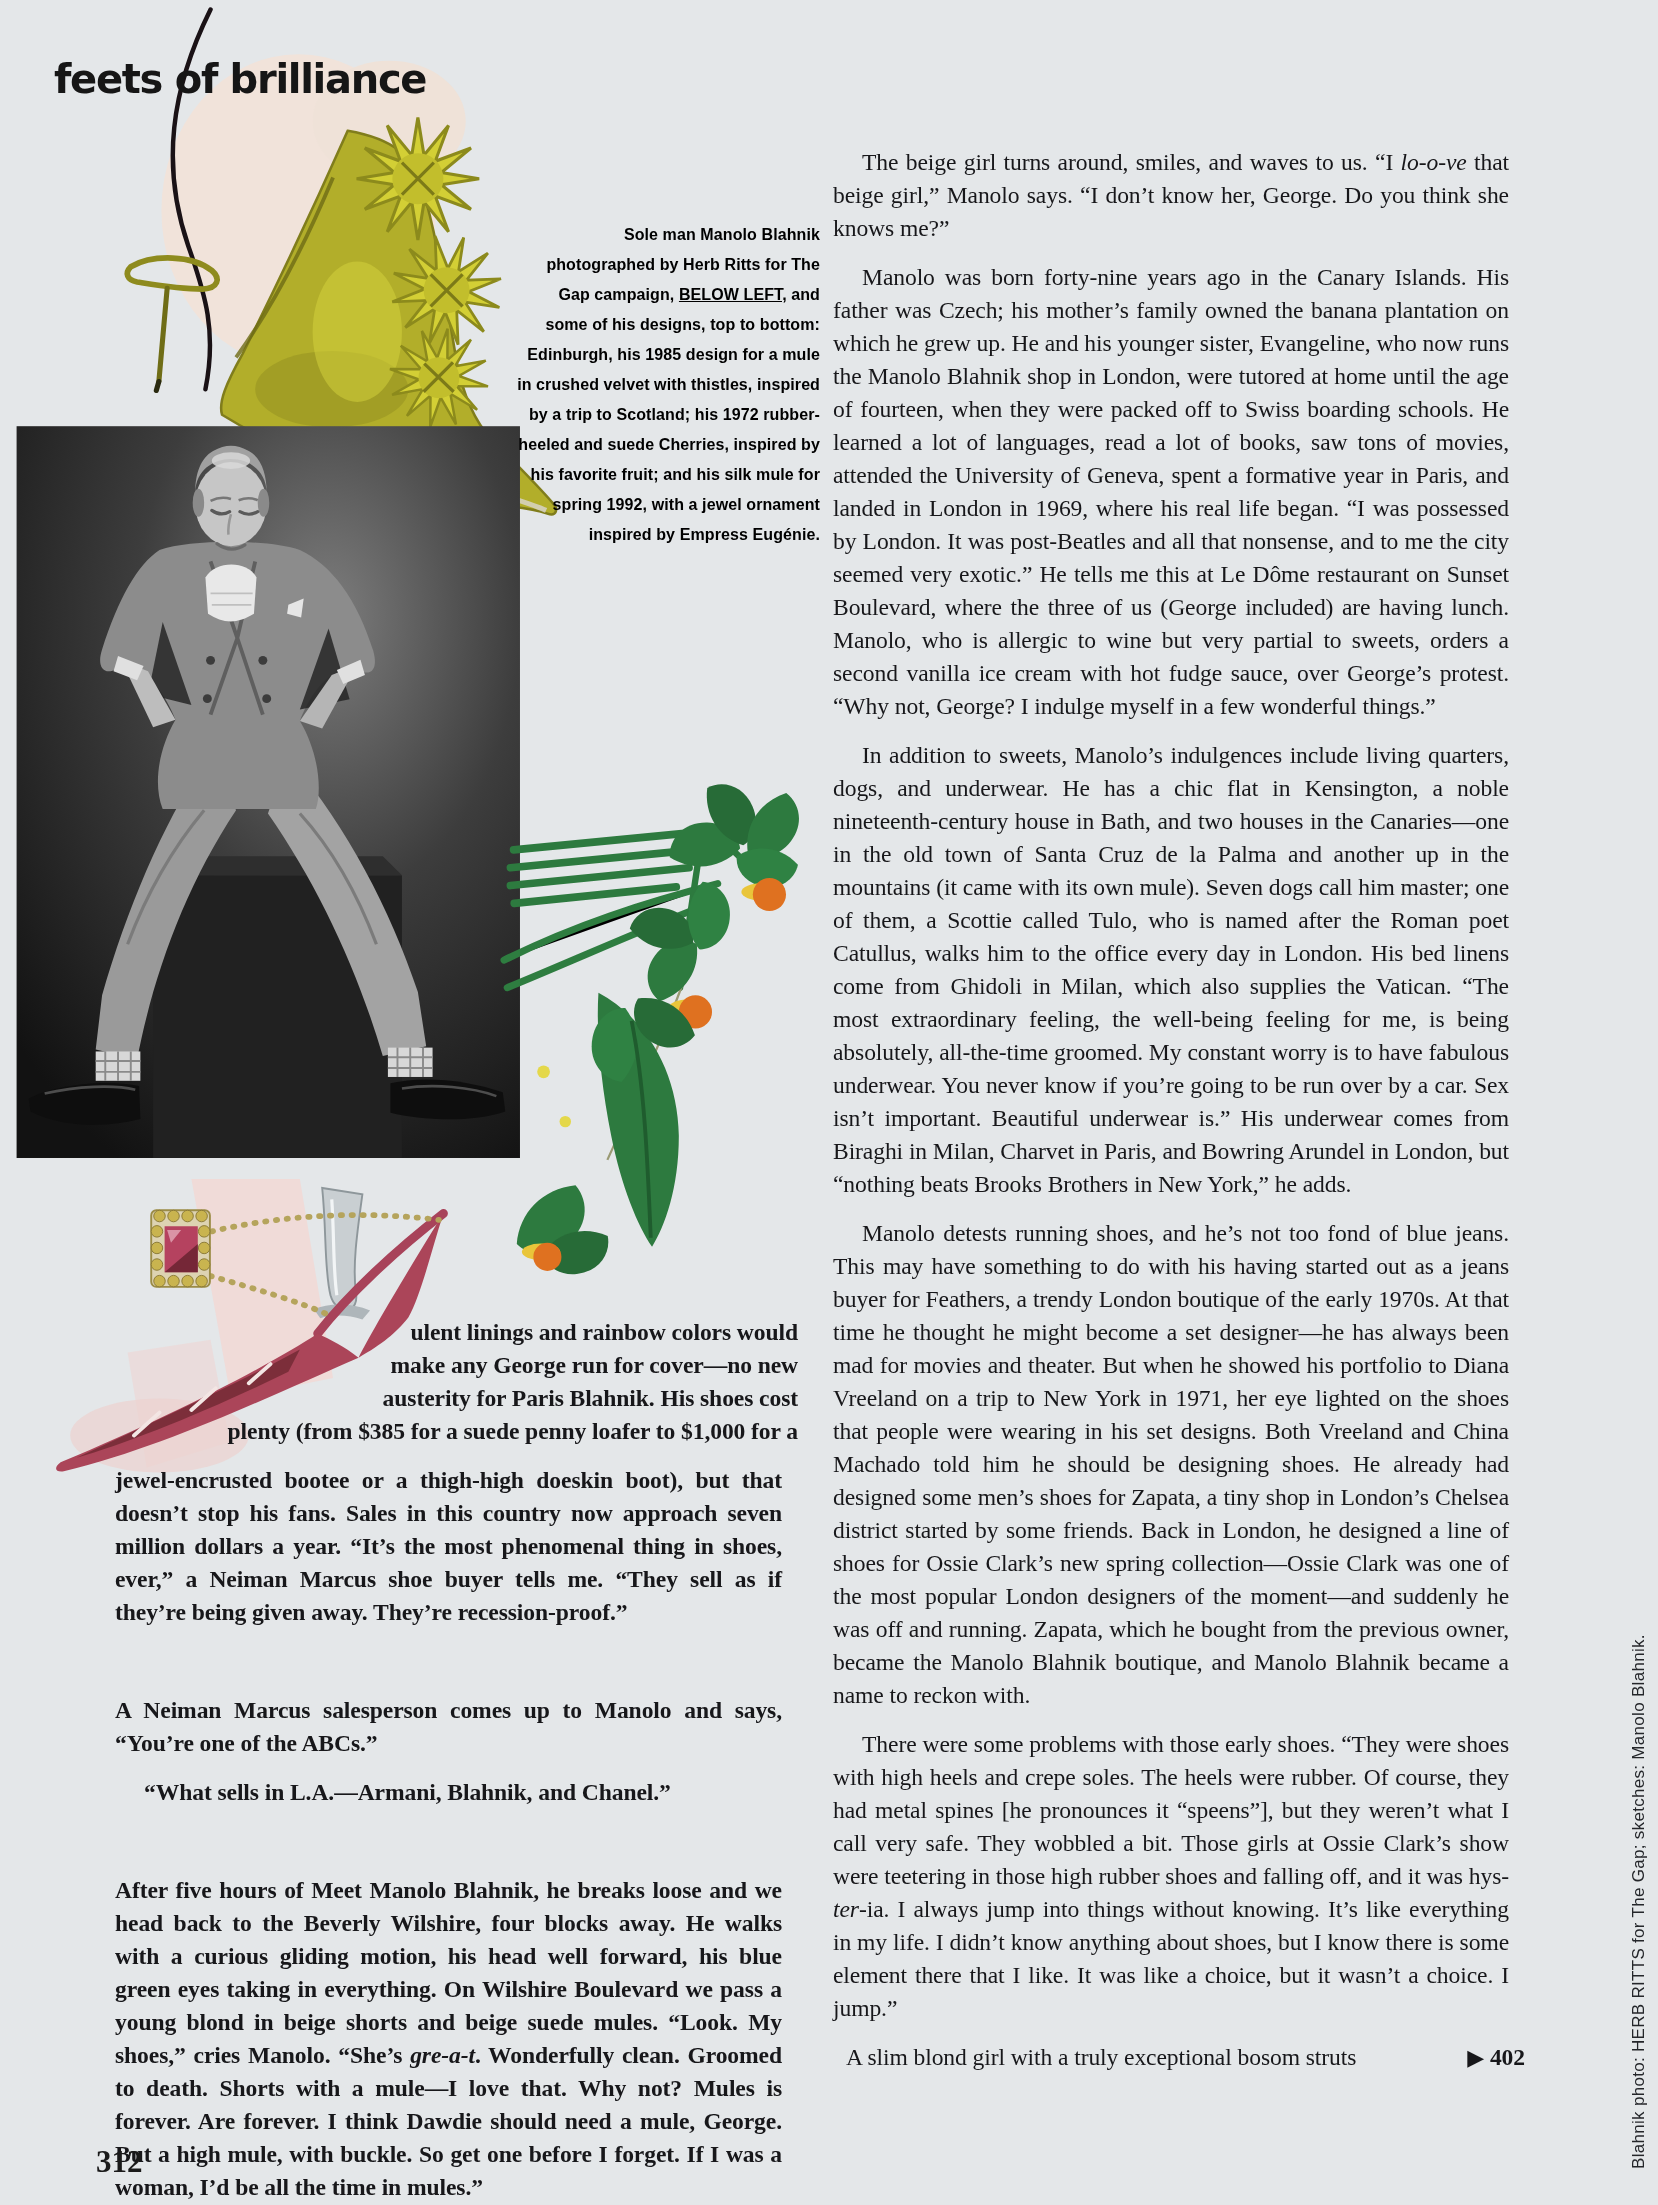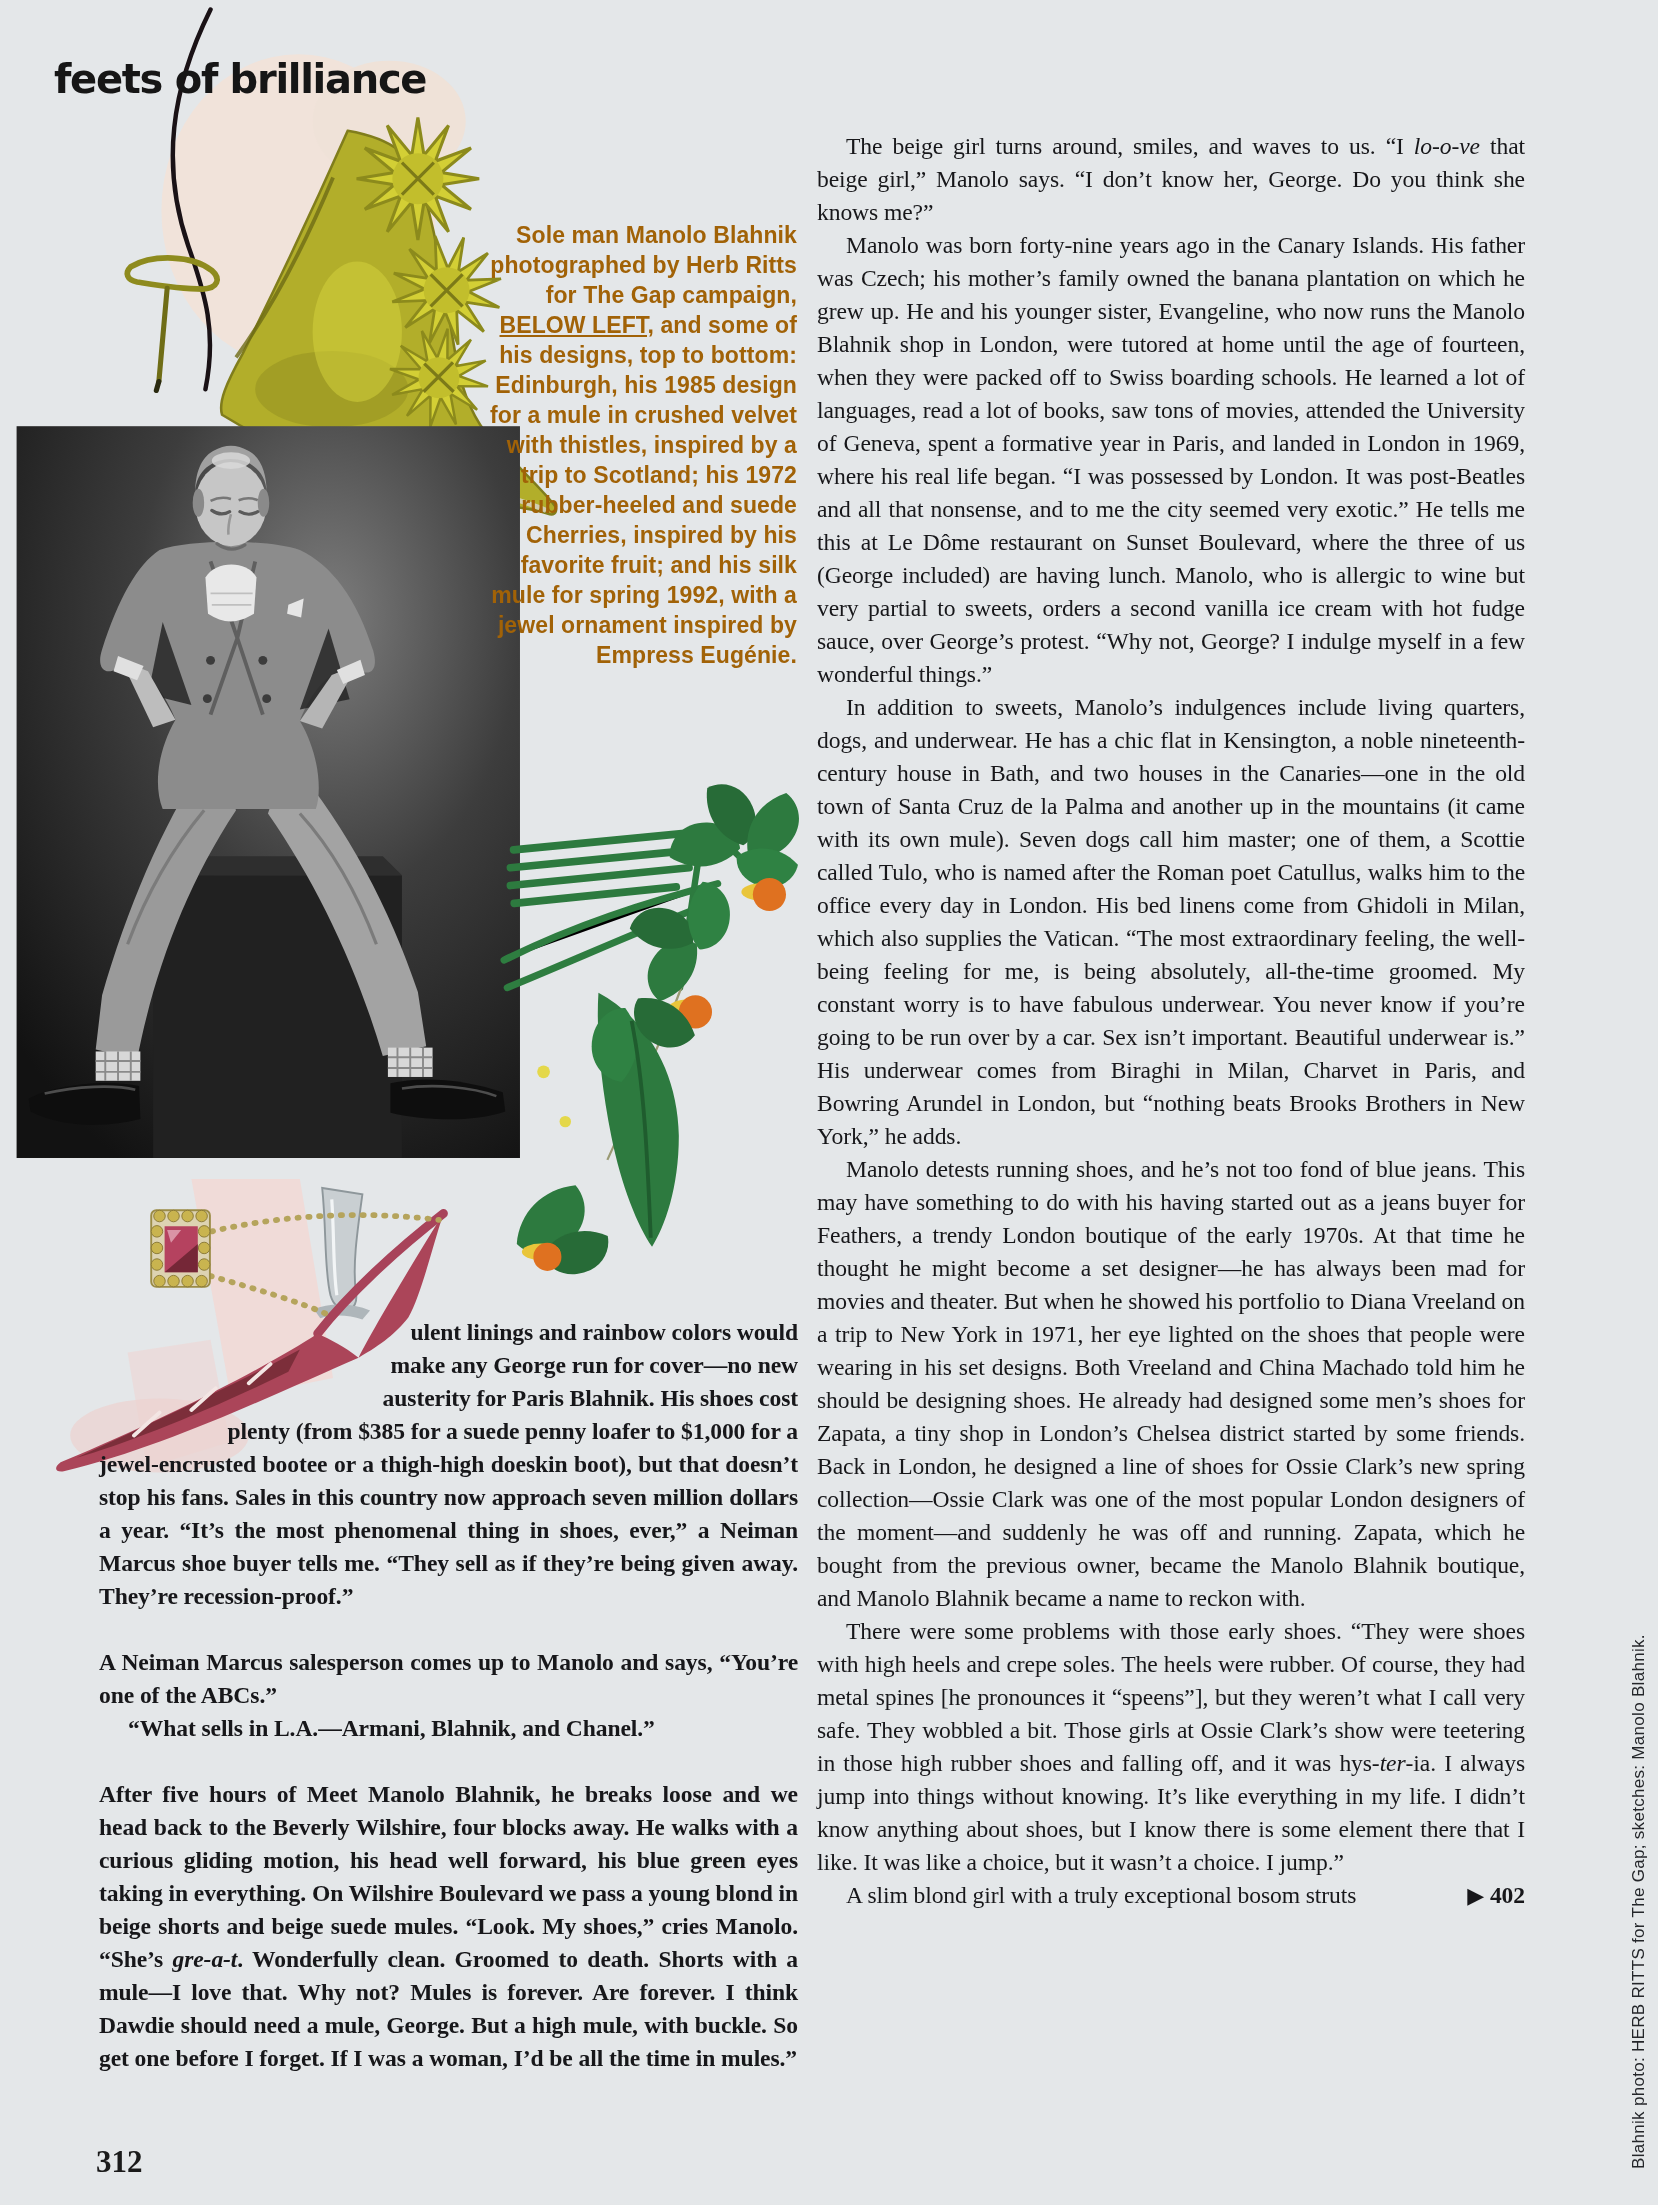--- a/index.html
+++ b/index.html
@@ -8,29 +8,29 @@
     background:#e4e7e9;color:#17171a;
     font-family:"Liberation Serif", serif;
   }
   .artwork{position:absolute;left:0;top:0;z-index:1;pointer-events:none;}
   .page-title{
     position:absolute;left:54px;top:56px;z-index:3;
     font-family:"DejaVu Sans", sans-serif;font-weight:bold;
     font-size:40px;letter-spacing:-1.3px;color:#161616;
   }
   .photo-caption{
-    position:absolute;left:489px;top:220px;width:308px;z-index:3;
+    position:absolute;left:512px;top:220px;width:308px;z-index:3;
     font-family:"Liberation Sans", sans-serif;font-weight:bold;
-    font-size:23px;line-height:30px;text-align:right;color:#a16207;
+    font-size:16px;line-height:30px;text-align:right;color:#000000;
     letter-spacing:0.1px;
   }
   .col{position:absolute;z-index:3;font-size:23.6px;line-height:33px;letter-spacing:-0.1px;}
   .left-col{left:99px;top:1316px;width:699px;font-weight:bold;}
   .right-col{left:817px;top:130px;width:708px;}
-  .col p{margin:0;text-align:justify;}
+  .col p{margin:16px;text-align:justify;}
   .col .indent{text-indent:29px;}
   .wrap-line{text-align:right;white-space:nowrap;}
   .vgap{height:33px;}
   .lastline{display:flex;justify-content:space-between;align-items:baseline;}
   .lastline .cont{text-indent:29px;text-align:center;}
   .jump-marker{font-weight:bold;white-space:nowrap;}
   .jump-marker .tri{font-family:"DejaVu Sans", sans-serif;font-size:22px;}
   .page-number{
     position:absolute;left:96px;top:2144px;z-index:3;
     font-family:"Liberation Serif", serif;font-weight:bold;font-size:31px;color:#1a1a1a;

